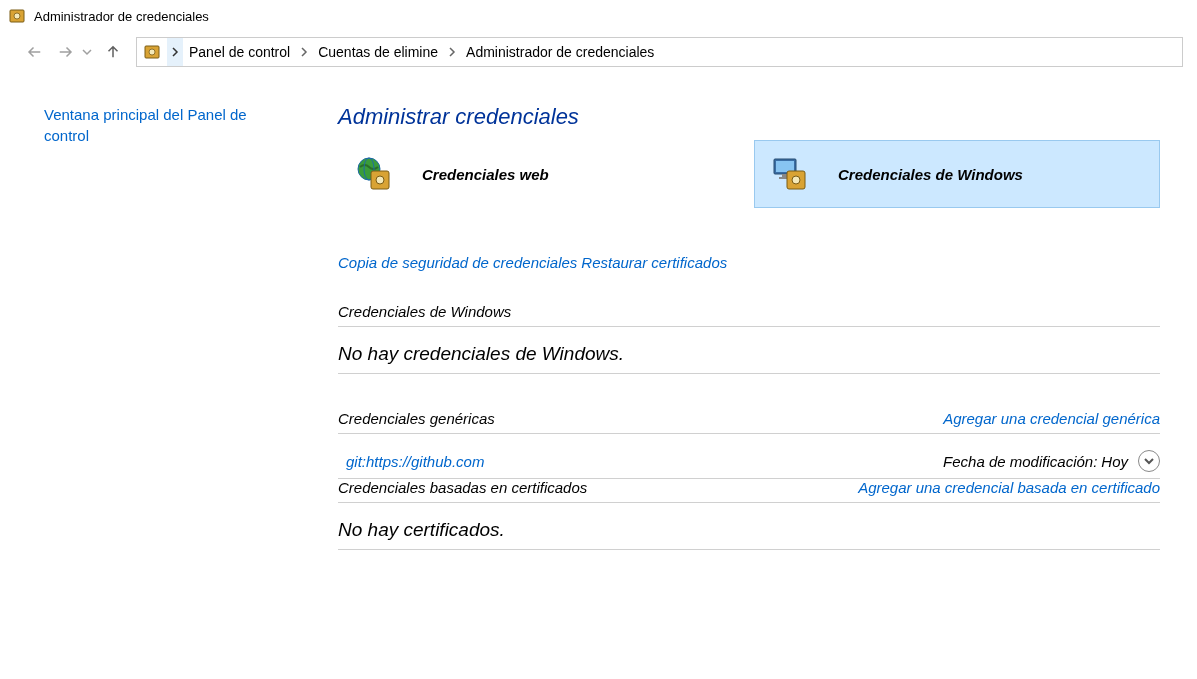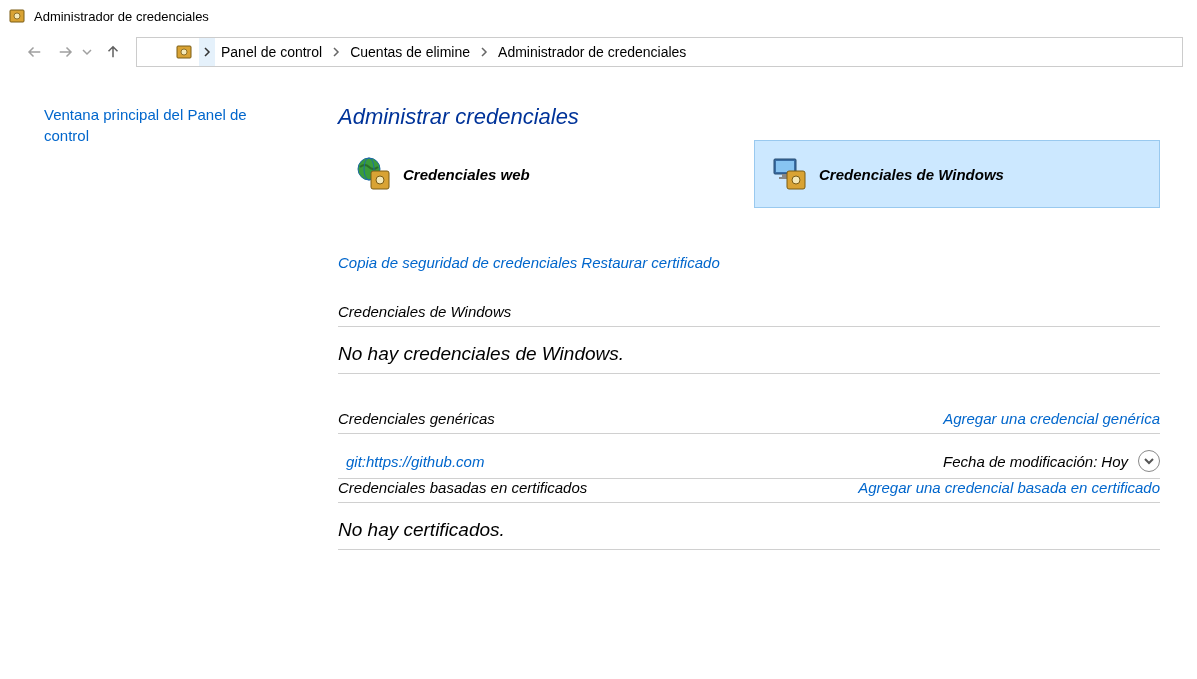--- a/index.html
+++ b/index.html
@@ -11,37 +11,37 @@
     .titlebar-text { font-size: 13px; }
 
     
     .navbar { display: flex; align-items: center; height: 40px; padding: 8px 14px 8px 20px; }
     .nav-arrow { width: 30px; height: 28px; display: flex; align-items: center; justify-content: center; color: #a0a0a0; }
     .nav-arrow.enabled { color: #606060; }
     .nav-arrow svg { width: 18px; height: 18px; }
     .nav-up { margin-right: 8px; }
     .nav-dropdown { width: 14px; display: flex; align-items: center; justify-content: center; color: #a0a0a0; margin-right: 4px; }
 
-    .address-bar { flex: 1; display: flex; align-items: flex-end; border: 1px solid #ccc; height: 30px; background: #fff; padding-left: 32px; }
+    .address-bar { flex: 1; display: flex; align-items: flex-end; border: 1px solid #ccc; height: 30px; background: #fff; }
     .addr-icon { width: 30px; height: 100%; display: flex; align-items: center; justify-content: center; background: #fff; }
     .addr-sep { width: 16px; display: flex; align-items: center; justify-content: center; color: #666; font-size: 10px; background: #e5f1fb; height: 100%; }
     .addr-sep.plain { background: transparent; }
     .crumb { padding: 0 6px; height: 100%; display: flex; align-items: center; font-size: 14px; cursor: default; }
 
     
     .content { display: flex; padding: 32px 0 0 0; }
     .sidebar { width: 290px; padding: 0 24px 0 44px; }
     .sidebar-link { color: #0066cc; font-size: 15px; text-decoration: none; cursor: pointer; line-height: 1.4; }
 
     .main { flex: 1; padding: 0 10px 0 48px; max-width: 880px; font-style: italic; }
     .main-title { color: #003399; font-size: 22px; font-weight: 400; margin-bottom: 10px; }
     .main-desc { font-size: 15px; margin-bottom: 26px; line-height: 1.4; }
 
     .tab-row { display: flex; gap: 10px; margin-bottom: 46px; }
-    .tab { flex: 1; display: flex; align-items: center; padding: 14px 16px; border: 1px solid transparent; cursor: pointer; }
+    .tab { flex: 1; display: flex; align-items: center; padding: 14px 16px; border: 1px solid transparent; cursor: pointer; gap: 19px; }
     .tab.active { background: #cce8ff; border: 1px solid #99c9ef; }
     .tab-icon { width: 38px; height: 38px; margin-right: 10px; display: flex; align-items: center; justify-content: center; }
     .tab-label { font-weight: 700; font-size: 15px; }
 
     .action-links { margin-bottom: 32px; display: flex; gap: 4px; }
     .link { color: #0066cc; cursor: pointer; font-size: 15px; }
 
     .section { margin-bottom: 36px; }
     .section-head { display: flex; justify-content: space-between; align-items: baseline; border-bottom: 1px solid #d0d0d0; padding-bottom: 6px; margin-bottom: 10px; }
     .section-title { font-size: 15px; }
@@ -154,21 +154,21 @@
             <rect x="16" y="16" width="18" height="18" rx="2" fill="#d9a334" stroke="#7a5c14" stroke-width="1"></rect>
             <circle cx="25" cy="25" r="4" fill="#f4e9b9" stroke="#7a5c14" stroke-width="1"></circle>
           </svg>
         </span>
         <span class="tab-label">Credenciales de Windows</span>
       </div>
     </div>
 
     <div class="action-links">
       <span class="link">Copia de seguridad de credenciales</span>
-      <span class="link">Restaurar certificado</span>
+      <span class="link">Restaurar certificados</span>
     </div>
 
     <div class="section">
       <div class="section-head">
         <span class="section-title">Credenciales de Windows</span>
       </div>
       <div class="section-empty">No hay credenciales de Windows.</div>
     </div>
 
     <div class="section" style="margin-bottom:0">

